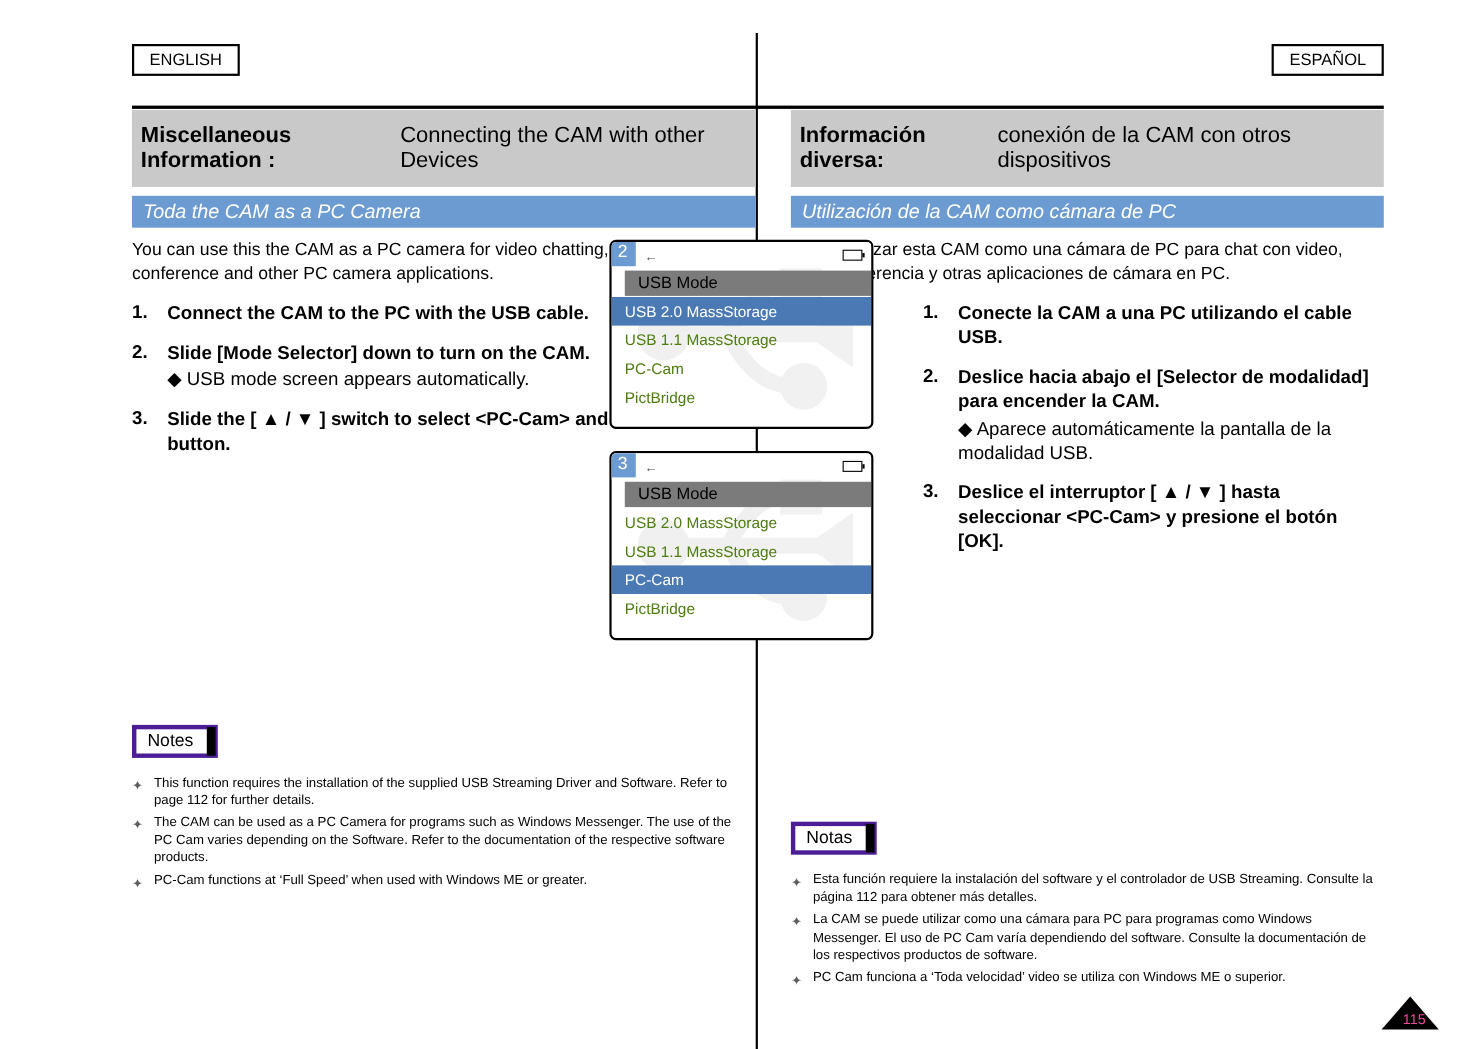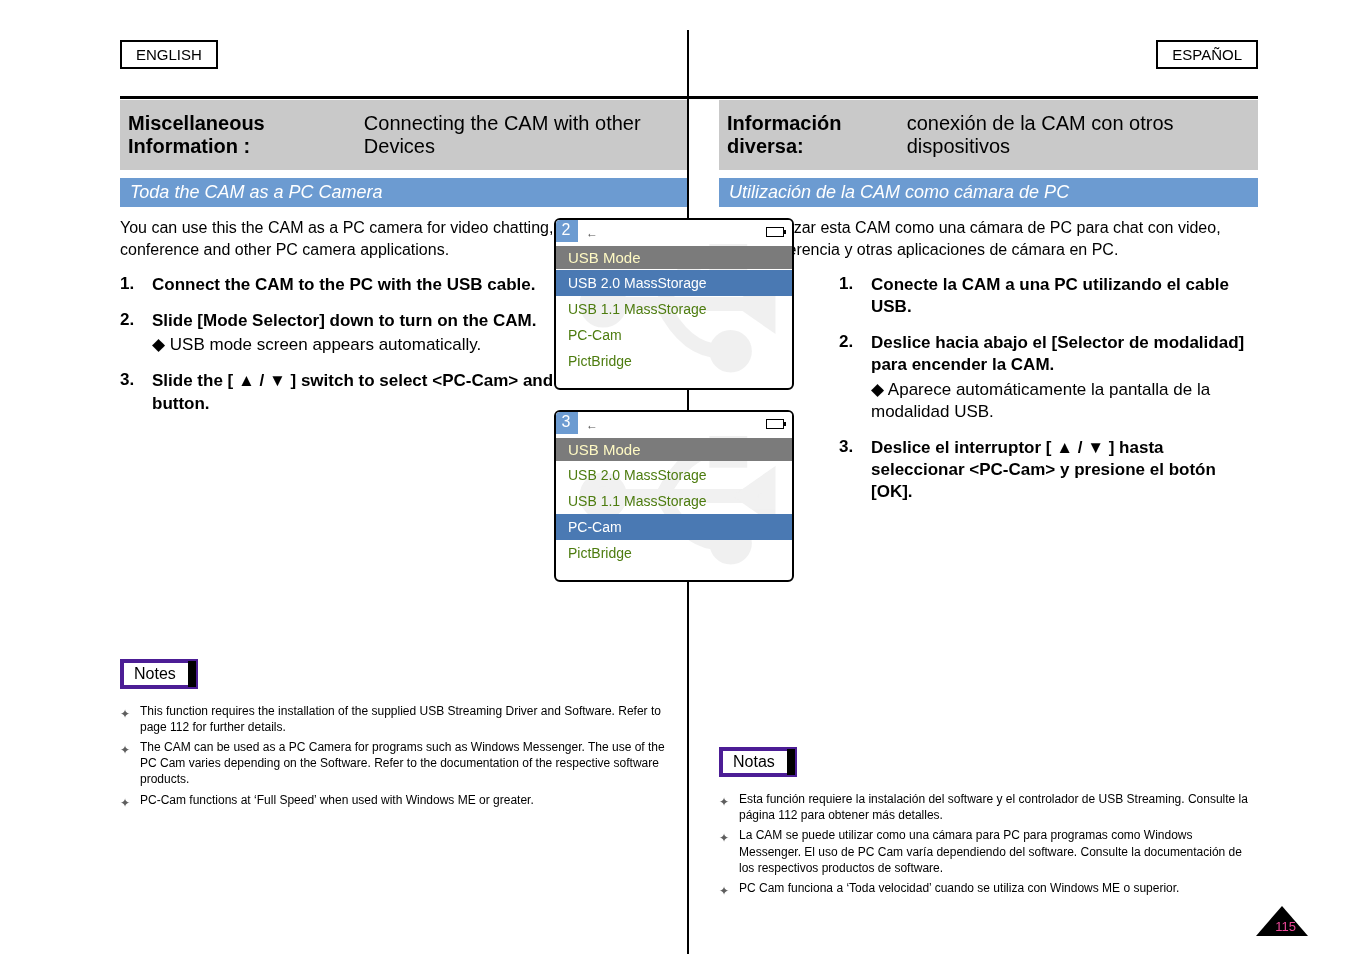--- a/index.html
+++ b/index.html
@@ -129,22 +129,22 @@
   }
   .screen .topbar .usb-ico::before { content: "\2190"; font-size:12px; opacity:.7;}
   .screen .topbar .right { display:flex; gap:6px; align-items:center;}
   .screen .topbar .batt {
     width: 18px; height: 10px; border:1px solid #000; position:relative;
   }
   .screen .topbar .batt::after {
     content:""; position:absolute; right:-3px; top:2px; width:2px; height:4px; background:#000;
   }
   .screen .title-row {
-    position:absolute; top:26px; left:0; right:0;
-    background:#7b7b7b; color:#fef9c3;
+    position:absolute; top:26px; left:12px; right:0;
+    background:#7b7b7b; color:#000000;
     font-size:15px; padding:3px 12px;
     z-index:3;
   }
   .screen .menu {
     position:absolute; top:50px; left:0; right:0; bottom:0;
     z-index:3;
   }
   .screen .menu .item {
     font-size:14px; padding:5px 12px; color:#4d7c0f;
   }
@@ -312,21 +312,21 @@
       <div class="notes-wrap">
         <span class="notes-label">Notas</span>
         <div class="notes-list">
           <div class="note">
               <span>Esta función requiere la instalación del software y el controlador de USB Streaming. Consulte la página 112 para obtener más detalles.</span>
             </div>
           <div class="note">
               <span>La CAM se puede utilizar como una cámara para PC para programas como Windows Messenger. El uso de PC Cam varía dependiendo del software. Consulte la documentación de los respectivos productos de software.</span>
             </div>
           <div class="note">
-              <span>PC Cam funciona a ‘Toda velocidad’ cuando se utiliza con Windows ME o superior.</span>
+              <span>PC Cam funciona a ‘Toda velocidad’ video se utiliza con Windows ME o superior.</span>
             </div>
         </div>
       </div>
     </div>
   </div>
 
   <div class="screens">
 
     <div class="screen">
       <div class="numsq">2</div>

